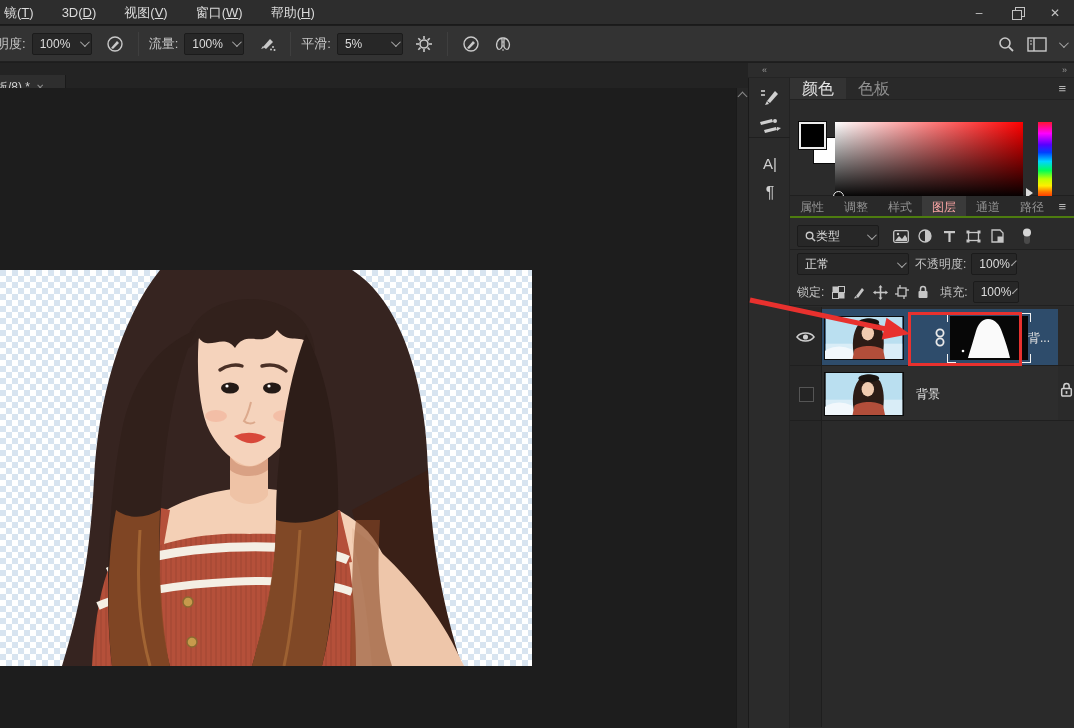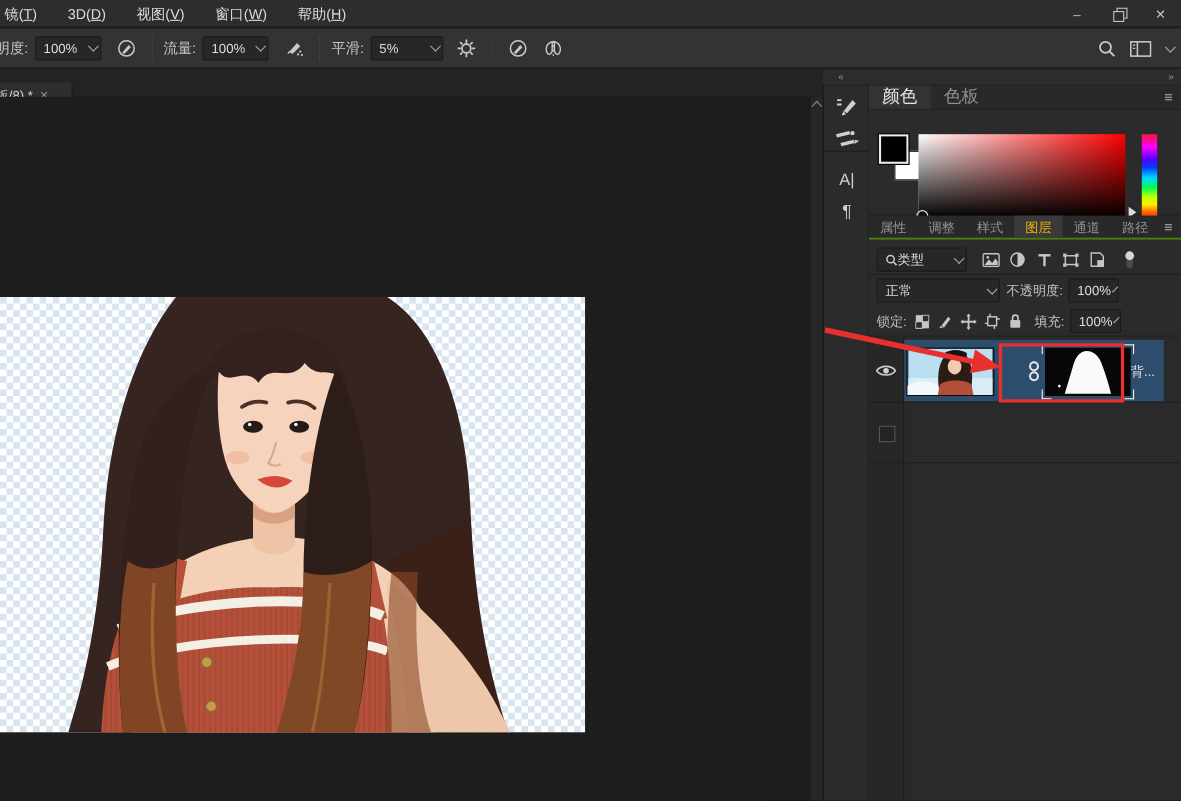--- a/index.html
+++ b/index.html
@@ -59,21 +59,21 @@
   .sw-fg { position:absolute; left:9px; top:22px; width:27px; height:27px; background:#000000; border:2px solid #ececec; outline:1px solid #0a0a0a; }
   .sat-box { position:absolute; left:45px; top:22px; width:188px; height:76px;
     background:linear-gradient(to bottom, rgba(0,0,0,0), #000), linear-gradient(to right, #ffffff, #ff0000); }
   .sat-marker { position:absolute; left:-2px; bottom:-4px; width:11px; height:11px; border:1.6px solid #e6e6e6; border-radius:50%; }
   .hue-pointer { position:absolute; left:236px; top:88px; width:0; height:0; border-top:5px solid transparent; border-bottom:5px solid transparent; border-left:7px solid #dcdcdc; }
   .hue-strip { position:absolute; left:248px; top:22px; width:14px; height:76px;
     background:linear-gradient(180deg,#ff1333 0%,#ff00ff 15%,#5500ff 30%,#0040ff 40%,#00d5ff 52%,#00ff55 64%,#bfff00 75%,#ffee00 84%,#ff7700 92%,#ff2200 100%); }
 
   .ptabs { position:relative; height:22px; background:#292929; display:flex; align-items:stretch; border-bottom:2px solid #4d7c0f; }
   .ptab { padding:0 10px; line-height:22px; font-size:12px; color:#929292; white-space:nowrap; }
-  .ptab.active { background:#3a3a3a; color:#eab308;text-align:right; }
+  .ptab.active { background:#3a3a3a; color:#fca5a5;text-align:right; }
 
   .layers { position:relative; height:509px; background:#2b2b2b; }
   .lrow { position:absolute; left:0; width:284px; display:flex; align-items:center; }
   .filter-row { top:5px; height:26px; }
   .kind-combo { margin-left:7px; width:82px; }
   .f-ico { width:24px; height:22px; display:flex; align-items:center; justify-content:center; }
   .blend-row { top:33px; height:26px; }
   .blend-combo { margin-left:7px; width:112px; }
   .small-combo { width:46px; }
   .lbl { color:#c2c2c2; font-size:12px; white-space:nowrap; }
@@ -495,20 +495,42 @@
           <span class="layer-name" style="left:206px; top:21px;">背...</span>
         </div>
         <span class="eye-btn">
           <svg width="19" height="12" viewBox="0 0 20 12">
               <path d="M1,6 C5,0.5 15,0.5 19,6 C15,11.5 5,11.5 1,6 Z" fill="none" stroke="#cfcfcf" stroke-width="1.5"></path>
               <circle cx="10" cy="6" r="2.7" fill="#cfcfcf"></circle>
             </svg>
         </span>
         <span class="row-sep" style="top:58px; background:#1f1f1f;"></span>
 
+        <div class="bg-row">
+          <span class="thumb" style="left:2px; top:6px;">
+            <svg width="78" height="42" viewBox="0 0 80 44">
+                <rect width="80" height="44" fill="#badff0"></rect>
+                <rect y="28" width="80" height="16" fill="#d9edf7"></rect>
+                <ellipse cx="14" cy="40" rx="17" ry="9" fill="#f2f8fc"></ellipse>
+                <path d="M34,8 C38,1 52,1 57,9 C61,17 62,30 59,42 L30,42 C27,30 28,16 34,8 Z" fill="#2c1c16"></path>
+                <path d="M36,6 C38,0 52,0 54,6 Z" fill="#191310"></path>
+                <ellipse cx="45" cy="5.5" rx="11" ry="4" fill="#191310"></ellipse>
+                <ellipse cx="44" cy="17" rx="6.5" ry="7.5" fill="#f1cbb0"></ellipse>
+                <path d="M30,34 C36,29 54,29 60,34 L62,44 L28,44 Z" fill="#b24e3a"></path>
+              </svg>
+          </span>
+          <span class="layer-name" style="left:94px; top:20px;">背景</span>
+          <span style="position:absolute; left:238px; top:16px;">
+            <svg width="13" height="15" viewBox="0 0 12 14">
+                <rect x="1.5" y="6" width="9" height="7" fill="none" stroke="#cfcfcf" stroke-width="1.4" rx="1"></rect>
+                <path d="M3.5,6 V4 a2.5,2.5 0 0 1 5,0 V6" fill="none" stroke="#cfcfcf" stroke-width="1.4"></path>
+                <rect x="5.2" y="8.5" width="1.6" height="2.5" fill="#cfcfcf"></rect>
+              </svg>
+          </span>
+        </div>
         <span class="vis-box"></span>
         <span class="row-sep" style="top:113px; background:#1f1f1f;"></span>
       </div>
     </div>
   </div>
 
   <svg class="annot">
     <line x1="750" y1="300" x2="886" y2="329" stroke="#e8312e" stroke-width="5"></line>
     <polygon points="910,334 881.7,339.4 886.5,317.8" fill="#e8312e"></polygon>
   </svg>

